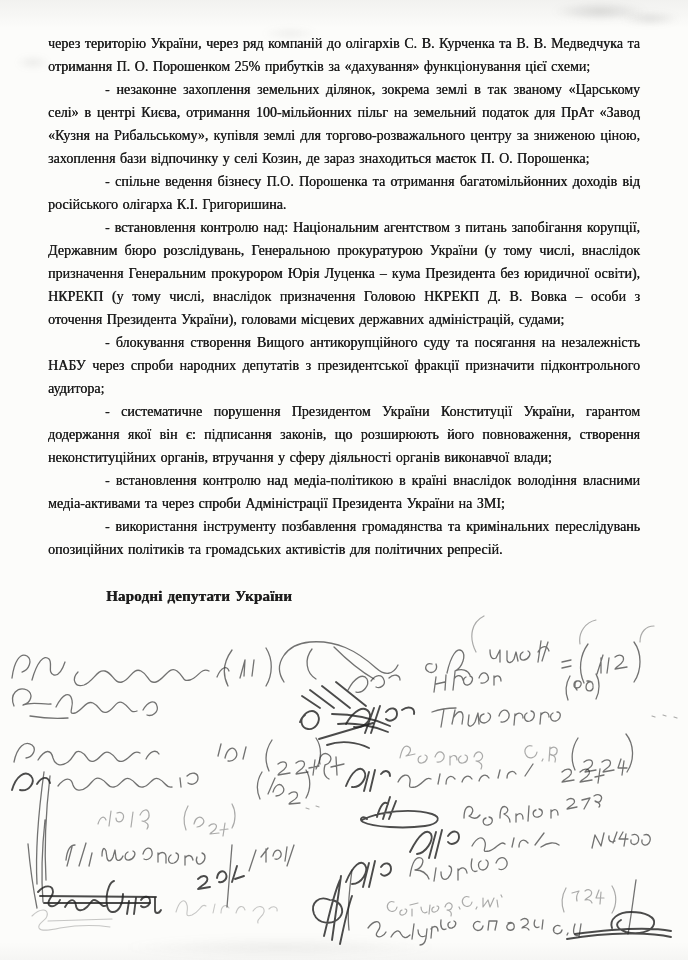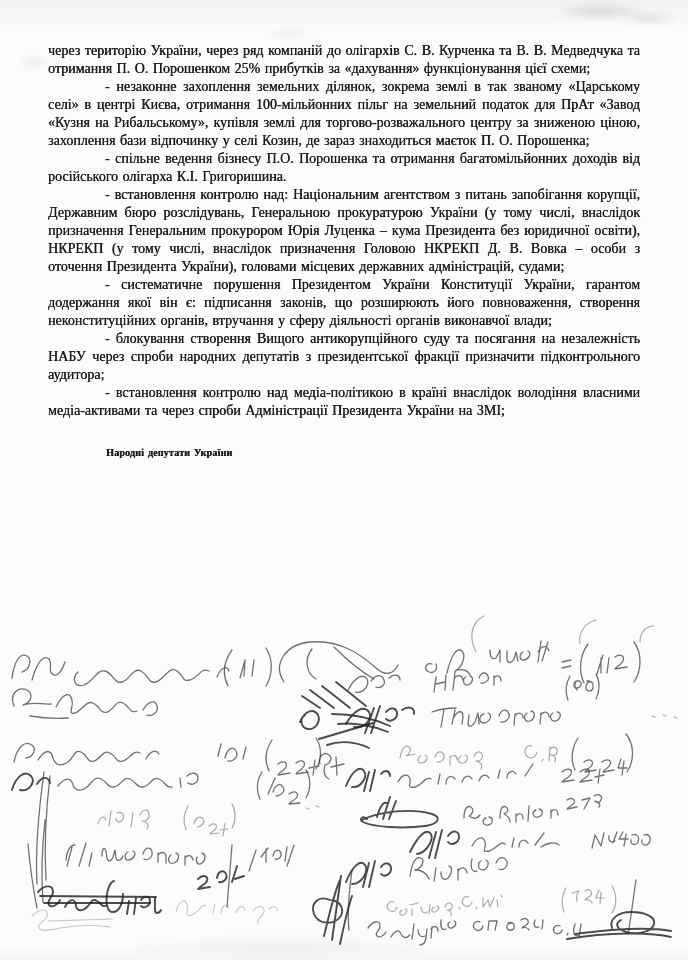--- a/index.html
+++ b/index.html
@@ -21,32 +21,32 @@
     pointer-events:none;
   }
   .smudge{position:absolute;border-radius:50%;filter:blur(3px);pointer-events:none;}
   .s1{left:552px;top:3px;width:96px;height:17px;background:radial-gradient(closest-side,rgba(90,90,90,.22),rgba(90,90,90,0));}
   .s2{left:620px;top:12px;width:60px;height:13px;background:radial-gradient(closest-side,rgba(90,90,90,.18),rgba(90,90,90,0));}
   .s3{left:262px;top:28px;width:56px;height:11px;background:radial-gradient(closest-side,rgba(110,110,110,.12),rgba(110,110,110,0));}
   .s4{left:16px;top:56px;width:34px;height:13px;background:radial-gradient(closest-side,rgba(110,110,110,.14),rgba(110,110,110,0));}
   .s5{left:120px;top:936px;width:320px;height:22px;background:radial-gradient(closest-side,rgba(110,110,110,.09),rgba(110,110,110,0));}
 
   .body-text{
-    position:absolute;left:48px;top:42px;width:592px;
-    font-size:14px;line-height:18px;
+    position:absolute;left:48px;top:32px;width:592px;
+    font-size:14px;line-height:23px;
     text-align:justify;
     text-shadow:0.32px 0 0 currentColor;
     word-spacing:1px;
   }
   .body-text p{margin:0;text-indent:57px;}
   .body-text p.no-indent{text-indent:0;}
   .heading{
     display:block;
     margin:24px 0 0 58px;
-    font-size:10px;font-weight:bold;
+    font-size:15px;font-weight:bold;
     letter-spacing:.2px;
     text-shadow:0.4px 0 0 currentColor;
   }
 
   .signatures{position:absolute;left:0;top:0;width:688px;height:960px;pointer-events:none;}
   .ink{fill:none;stroke:#2b2b2b;stroke-width:1.3;stroke-linecap:round;stroke-linejoin:round;opacity:.66;}
   .ink-dark{fill:none;stroke:#232323;stroke-width:1.9;stroke-linecap:round;stroke-linejoin:round;opacity:.82;}
   .ink-light{fill:none;stroke:#3a3a3a;stroke-width:1.2;stroke-linecap:round;stroke-linejoin:round;opacity:.42;}
   .ink-faint{fill:none;stroke:#4a4a4a;stroke-width:1.1;stroke-linecap:round;stroke-linejoin:round;opacity:.3;}
 </style>
@@ -59,23 +59,24 @@
   <div class="smudge s2"></div>
   <div class="smudge s3"></div>
   <div class="smudge s4"></div>
   <div class="smudge s5"></div>
 
   <div class="body-text">
     <p class="no-indent">через територію України, через ряд компаній до олігархів С. В. Курченка та В. В. Медведчука та отримання П. О. Порошенком 25% прибутків за «дахування» функціонування цієї схеми;</p>
     <p>- незаконне захоплення земельних ділянок, зокрема землі в так званому «Царському селі» в центрі Києва, отримання 100-мільйонних пільг на земельний податок для ПрАт «Завод «Кузня на Рибальському», купівля землі для торгово-розважального центру за зниженою ціною, захоплення бази відпочинку у селі Козин, де зараз знаходиться маєток П. О. Порошенка;</p>
     <p>- спільне ведення бізнесу П.О. Порошенка та отримання багатомільйонних доходів від російського олігарха К.І. Григоришина.</p>
     <p>- встановлення контролю над: Національним агентством з питань запобігання корупції, Державним бюро розслідувань, Генеральною прокуратурою України (у тому числі, внаслідок призначення Генеральним прокурором Юрія Луценка – кума Президента без юридичної освіти), НКРЕКП (у тому числі, внаслідок призначення Головою НКРЕКП Д. В. Вовка – особи з оточення Президента України), головами місцевих державних адміністрацій, судами;</p>
+    <p>- блокування створення Вищого антикорупційного суду та посягання на незалежність НАБУ через спроби народних депутатів з президентської фракції призначити підконтрольного аудитора;</p>
     <p>- систематичне порушення Президентом України Конституції України, гарантом додержання якої він є: підписання законів, що розширюють його повноваження, створення неконституційних органів, втручання у сферу діяльності органів виконавчої влади;</p>
-    <p>- блокування створення Вищого антикорупційного суду та посягання на незалежність НАБУ через спроби народних депутатів з президентської фракції призначити підконтрольного аудитора;</p>
     <p>- встановлення контролю над медіа-політикою в країні внаслідок володіння власними медіа-активами та через спроби Адміністрації Президента України на ЗМІ;</p>
+    <p>- використання інструменту позбавлення громадянства та кримінальних переслідувань опозиційних політиків та громадських активістів для політичних репресій.</p>
     <span class="heading">Народні депутати України</span>
   </div>
 
   <svg class="signatures" viewBox="0 0 688 960" xmlns="http://www.w3.org/2000/svg">
 
     <g aria-label="Сироїд О.І (131)">
       <path class="ink" d="M12,678 c2,-16 8,-26 15,-22 c6,4 2,14 -5,16 m10,8 c5,-18 12,-26 17,-21 c4,4 -2,14 5,16 c5,1 9,-7 11,-13"></path>
       <path class="ink" d="M78,672 c-7,7 -3,16 6,13 c10,-4 13,-16 21,-14 s9,13 17,11 s11,-15 19,-11 s7,13 15,11 s13,-17 21,-11 s5,11 13,9 s11,-13 19,-9 m8,6 c4,-10 10,-12 12,-6"></path>
       <path class="ink" d="M232,650 c-8,11 -10,24 -4,36 m12,-8 l5,-18 m-1,16 l1,-16 m7,16 l2,-16 M266,648 c7,11 7,26 0,38"></path>
     </g>

